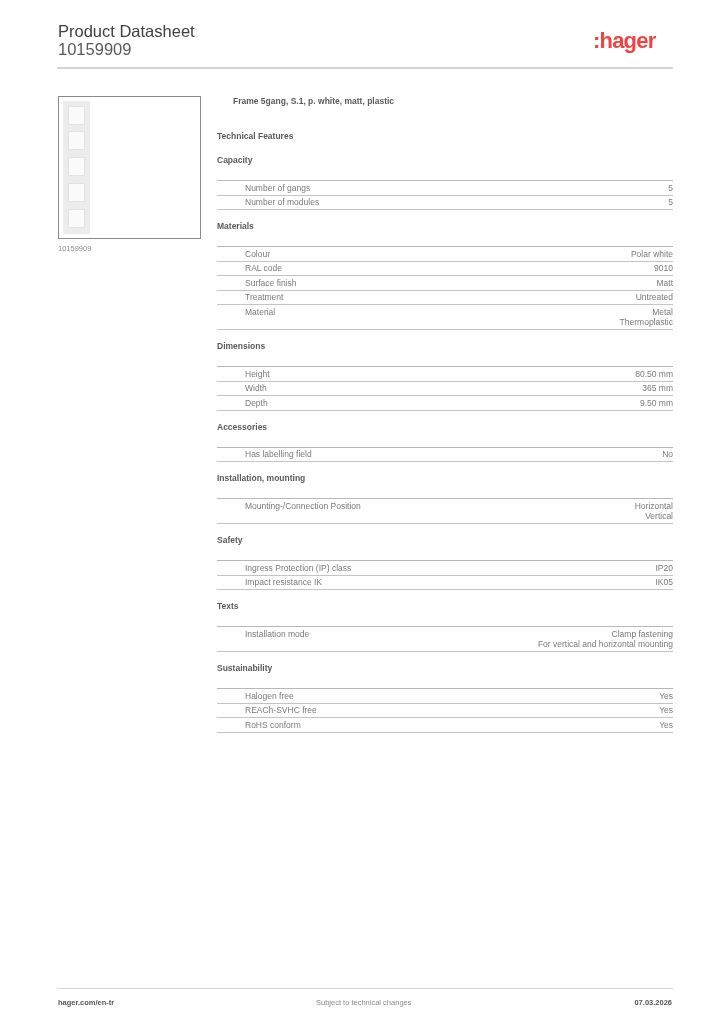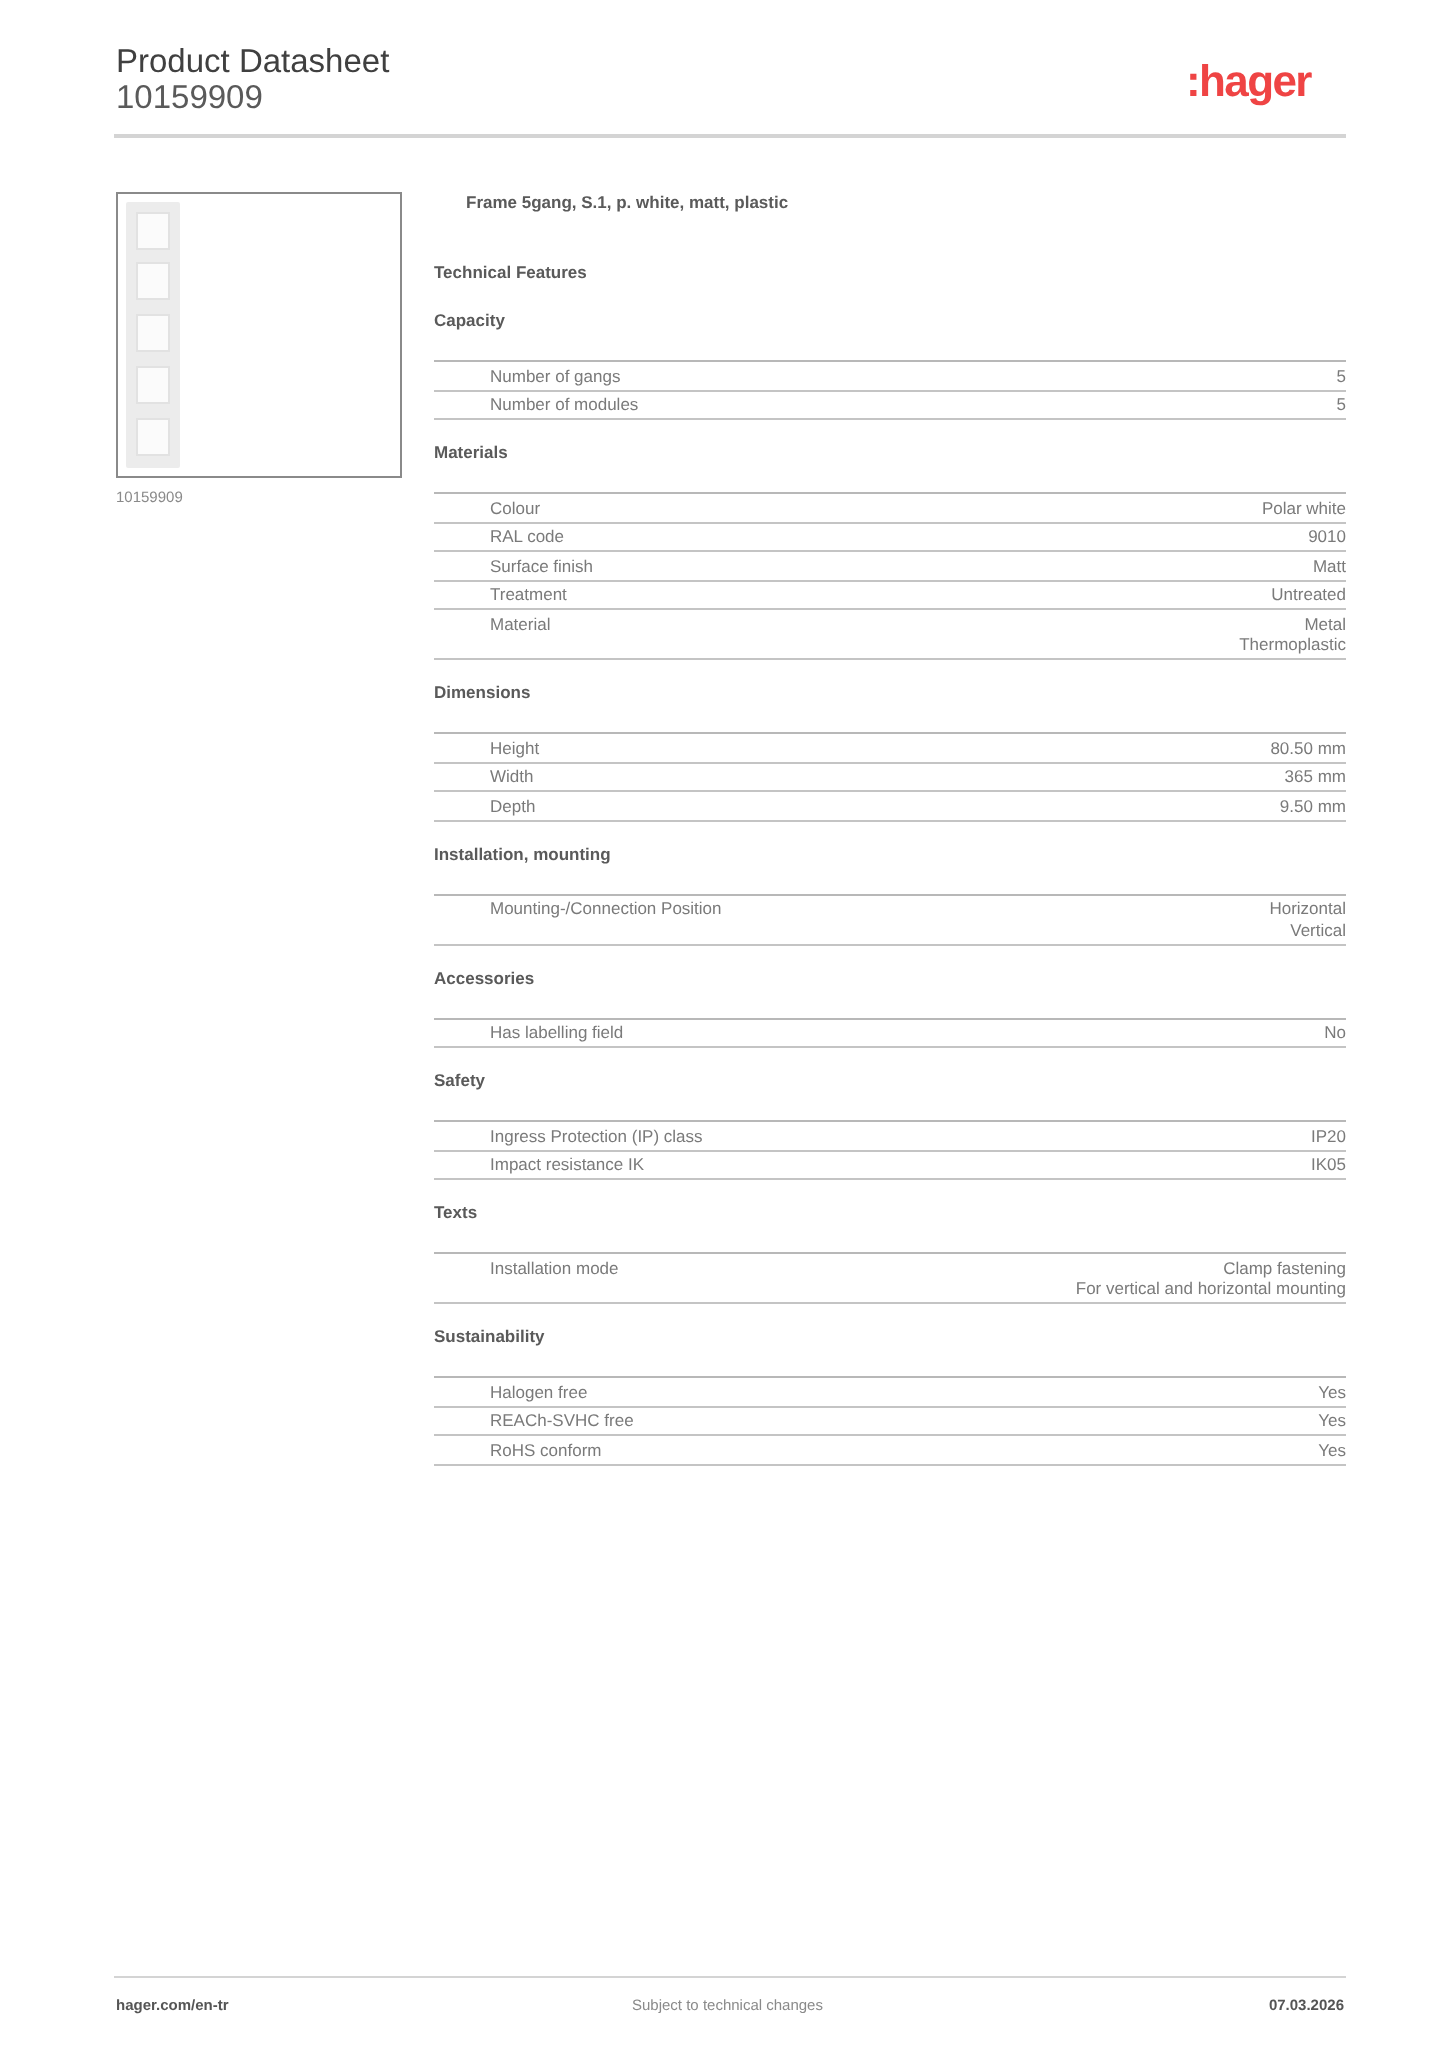--- a/index.html
+++ b/index.html
@@ -119,35 +119,35 @@
         </div>
       </div>
       <div class="row">
         <div class="label">Depth</div>
         <div class="value">
           <span>9.50 mm</span>
         </div>
       </div>
     </div>
     <div class="section">
+      <div class="section-title">Accessories</div>
+      <div class="row">
+        <div class="label">Has labelling field</div>
+        <div class="value">
+          <span>No</span>
+        </div>
+      </div>
+    </div>
+    <div class="section">
       <div class="section-title">Installation, mounting</div>
       <div class="row">
         <div class="label">Mounting-/Connection Position</div>
         <div class="value">
           <span>Horizontal</span>
           <span>Vertical</span>
-        </div>
-      </div>
-    </div>
-    <div class="section">
-      <div class="section-title">Accessories</div>
-      <div class="row">
-        <div class="label">Has labelling field</div>
-        <div class="value">
-          <span>No</span>
         </div>
       </div>
     </div>
     <div class="section">
       <div class="section-title">Safety</div>
       <div class="row">
         <div class="label">Ingress Protection (IP) class</div>
         <div class="value">
           <span>IP20</span>
         </div>

